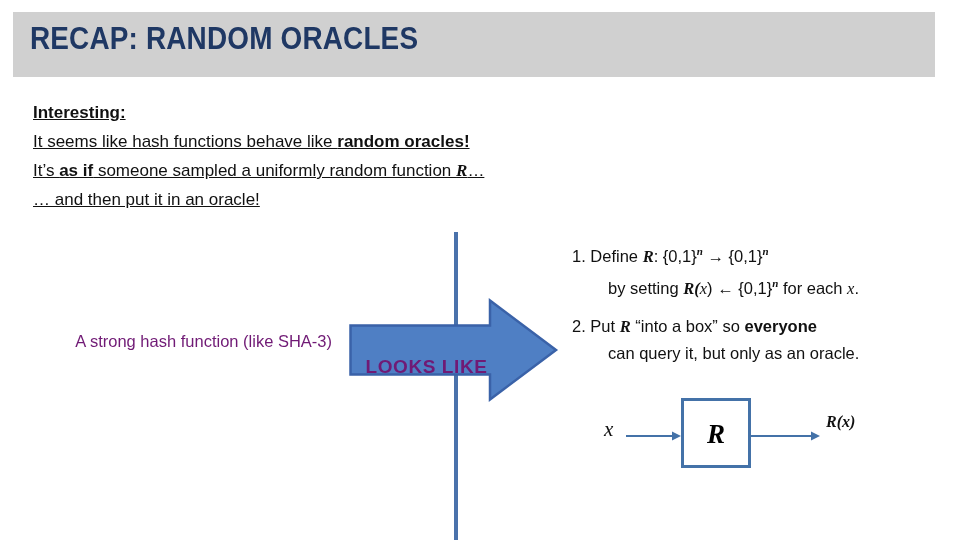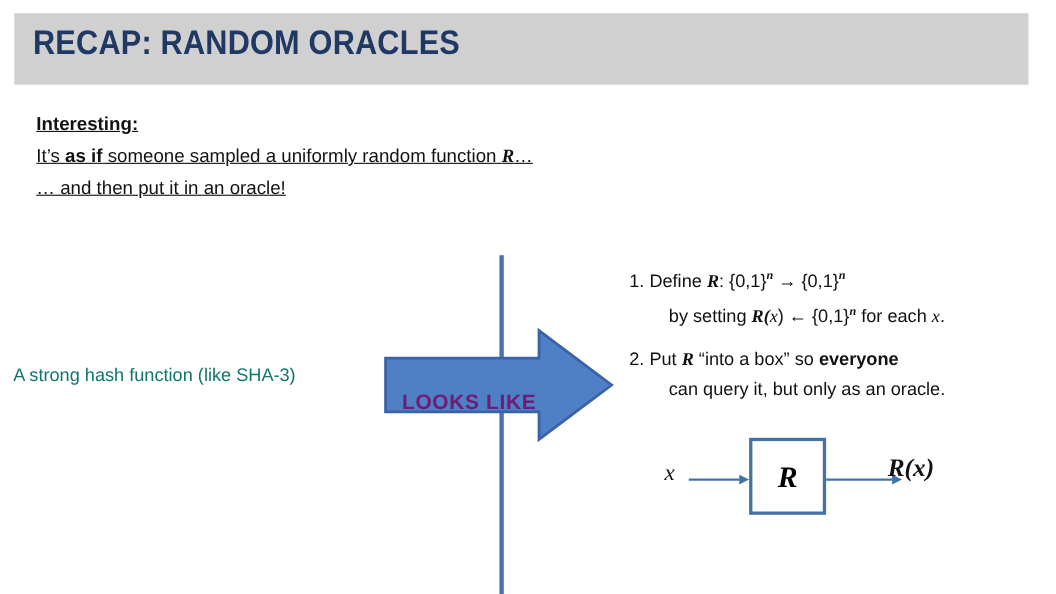--- a/index.html
+++ b/index.html
@@ -60,24 +60,24 @@
     font-style: italic;
     font-weight: bold;
   }
 
   
   .left-caption {
     position: absolute;
     left: 12px;
     top: 330px;
     width: 320px;
-    text-align: left;
+    text-align: right;
     font-size: 16.5px;
     line-height: 22px;
-    color: #0f766e;
+    color: #701a75;
   }
 
   
   .divider-line {
     position: absolute;
     left: 454px;
     top: 232px;
     width: 4px;
     height: 308px;
     background: #4a72ab;
@@ -166,26 +166,26 @@
     left: 0; right: 0; top: 18px;
     text-align: center;
     font-family: "Liberation Serif", serif;
     font-style: italic;
     font-weight: bold;
     font-size: 27px;
     color: #000;
   }
   .oracle-rx {
     position: absolute;
-    left: 211px;
+    left: 230px;
     top: 18px;
     font-family: "Liberation Serif", serif;
     font-style: italic;
     font-weight: bold;
-    font-size: 23px;
+    font-size: 16px;
     color: #111;
   }
   .oracle-rx .paren {
     font-weight: bold;
     font-style: italic;
   }
   .arrow-in, .arrow-out {
     position: absolute;
     top: 35px;
     height: 12px;
@@ -195,20 +195,23 @@
 </style>
 </head>
 <body>
 
 <div class="title-banner"></div>
 <div class="title-text">RECAP: RANDOM ORACLES</div>
 
 <div class="intro-block">
   <div class="intro-line heading">Interesting:</div>
   <div class="intro-line">
+    <span>It seems like hash functions behave like </span><b>random oracles!</b>
+  </div>
+  <div class="intro-line">
     <span>It’s </span><b>as if</b><span> someone sampled a uniformly random function </span><span class="mathvar">R</span><span>…</span>
   </div>
   <div class="intro-line">… and then put it in an oracle!</div>
 </div>
 
 <div class="left-caption">
   <div>A strong hash function (like SHA-3)</div>
 </div>
 
 <div class="divider-line"></div>

